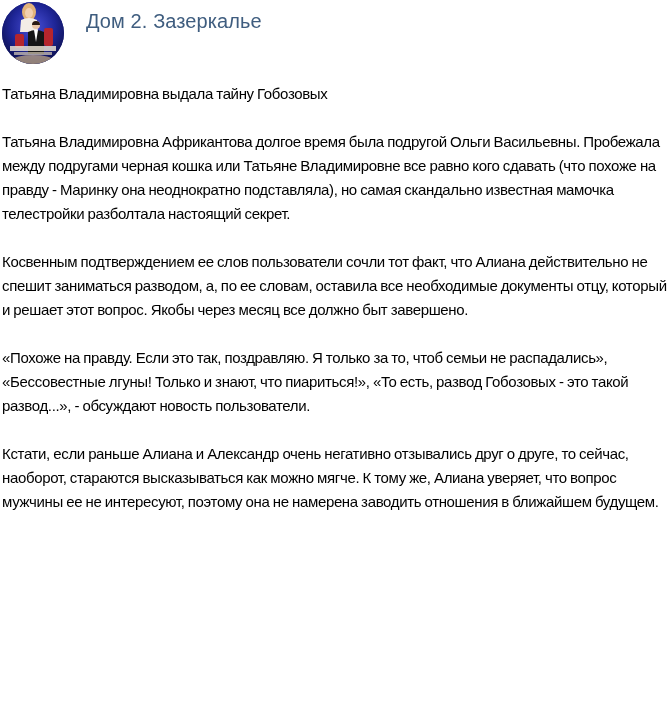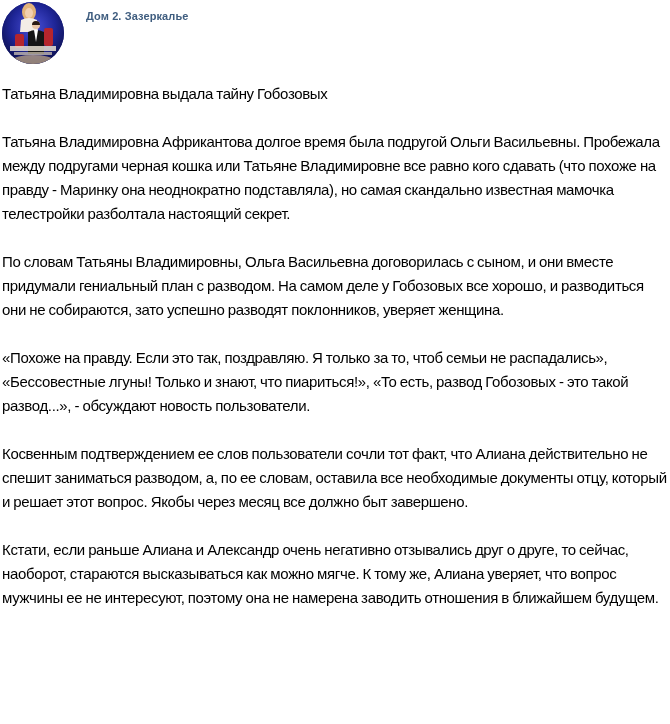--- a/index.html
+++ b/index.html
@@ -35,22 +35,22 @@
     }
     .avatar svg {
       display: block;
       width: 62px;
       height: 62px;
     }
     .channel-name {
       position: absolute;
       left: 86px;
       top: 10px;
-      font-size: 11px;
-      font-weight: bold;
+      font-size: 20px;
+      font-weight: normal;
       color: #3f5d7f;
       letter-spacing: 0.1px;
       cursor: pointer;
     }
     .post {
       position: absolute;
       left: 2px;
       top: 82px;
       width: 666px;
       font-size: 15px;
@@ -94,17 +94,16 @@
 
       <ellipse cx="31" cy="58" rx="20" ry="5" fill="#e8c98e" opacity="0.6"></ellipse>
     </svg>
   </div>
   <div class="channel-name">Дом 2. Зазеркалье</div>
 </div>
 
 <div class="post">
   <p>Татьяна Владимировна выдала тайну Гобозовых</p>
   <p>Татьяна Владимировна Африкантова долгое время была подругой Ольги Васильевны. Пробежала между подругами черная кошка или Татьяне Владимировне все равно кого сдавать (что похоже на правду - Маринку она неоднократно подставляла), но самая скандально известная мамочка телестройки разболтала настоящий секрет.</p>
-  <p>По словам Татьяны Владимировны, Ольга Васильевна договорилась с сыном, и они вместе придумали гениальный план с разводом. На самом деле у Гобозовых все хорошо, и разводиться они не собираются, зато успешно разводят поклонников, уверяет женщина.</p>
+  <p>Косвенным подтверждением ее слов пользователи сочли тот факт, что Алиана действительно не спешит заниматься разводом, а, по ее словам, оставила все необходимые документы отцу, который и решает этот вопрос. Якобы через месяц все должно быт завершено.</p>
   <p>«Похоже на правду. Если это так, поздравляю. Я только за то, чтоб семьи не распадались», «Бессовестные лгуны! Только и знают, что пиариться!», «То есть, развод Гобозовых - это такой развод...», - обсуждают новость пользователи.</p>
-  <p>Косвенным подтверждением ее слов пользователи сочли тот факт, что Алиана действительно не спешит заниматься разводом, а, по ее словам, оставила все необходимые документы отцу, который и решает этот вопрос. Якобы через месяц все должно быт завершено.</p>
   <p>Кстати, если раньше Алиана и Александр очень негативно отзывались друг о друге, то сейчас, наоборот, стараются высказываться как можно мягче. К тому же, Алиана уверяет, что вопрос мужчины ее не интересуют, поэтому она не намерена заводить отношения в ближайшем будущем.</p>
 </div>
 
 </body></html>

